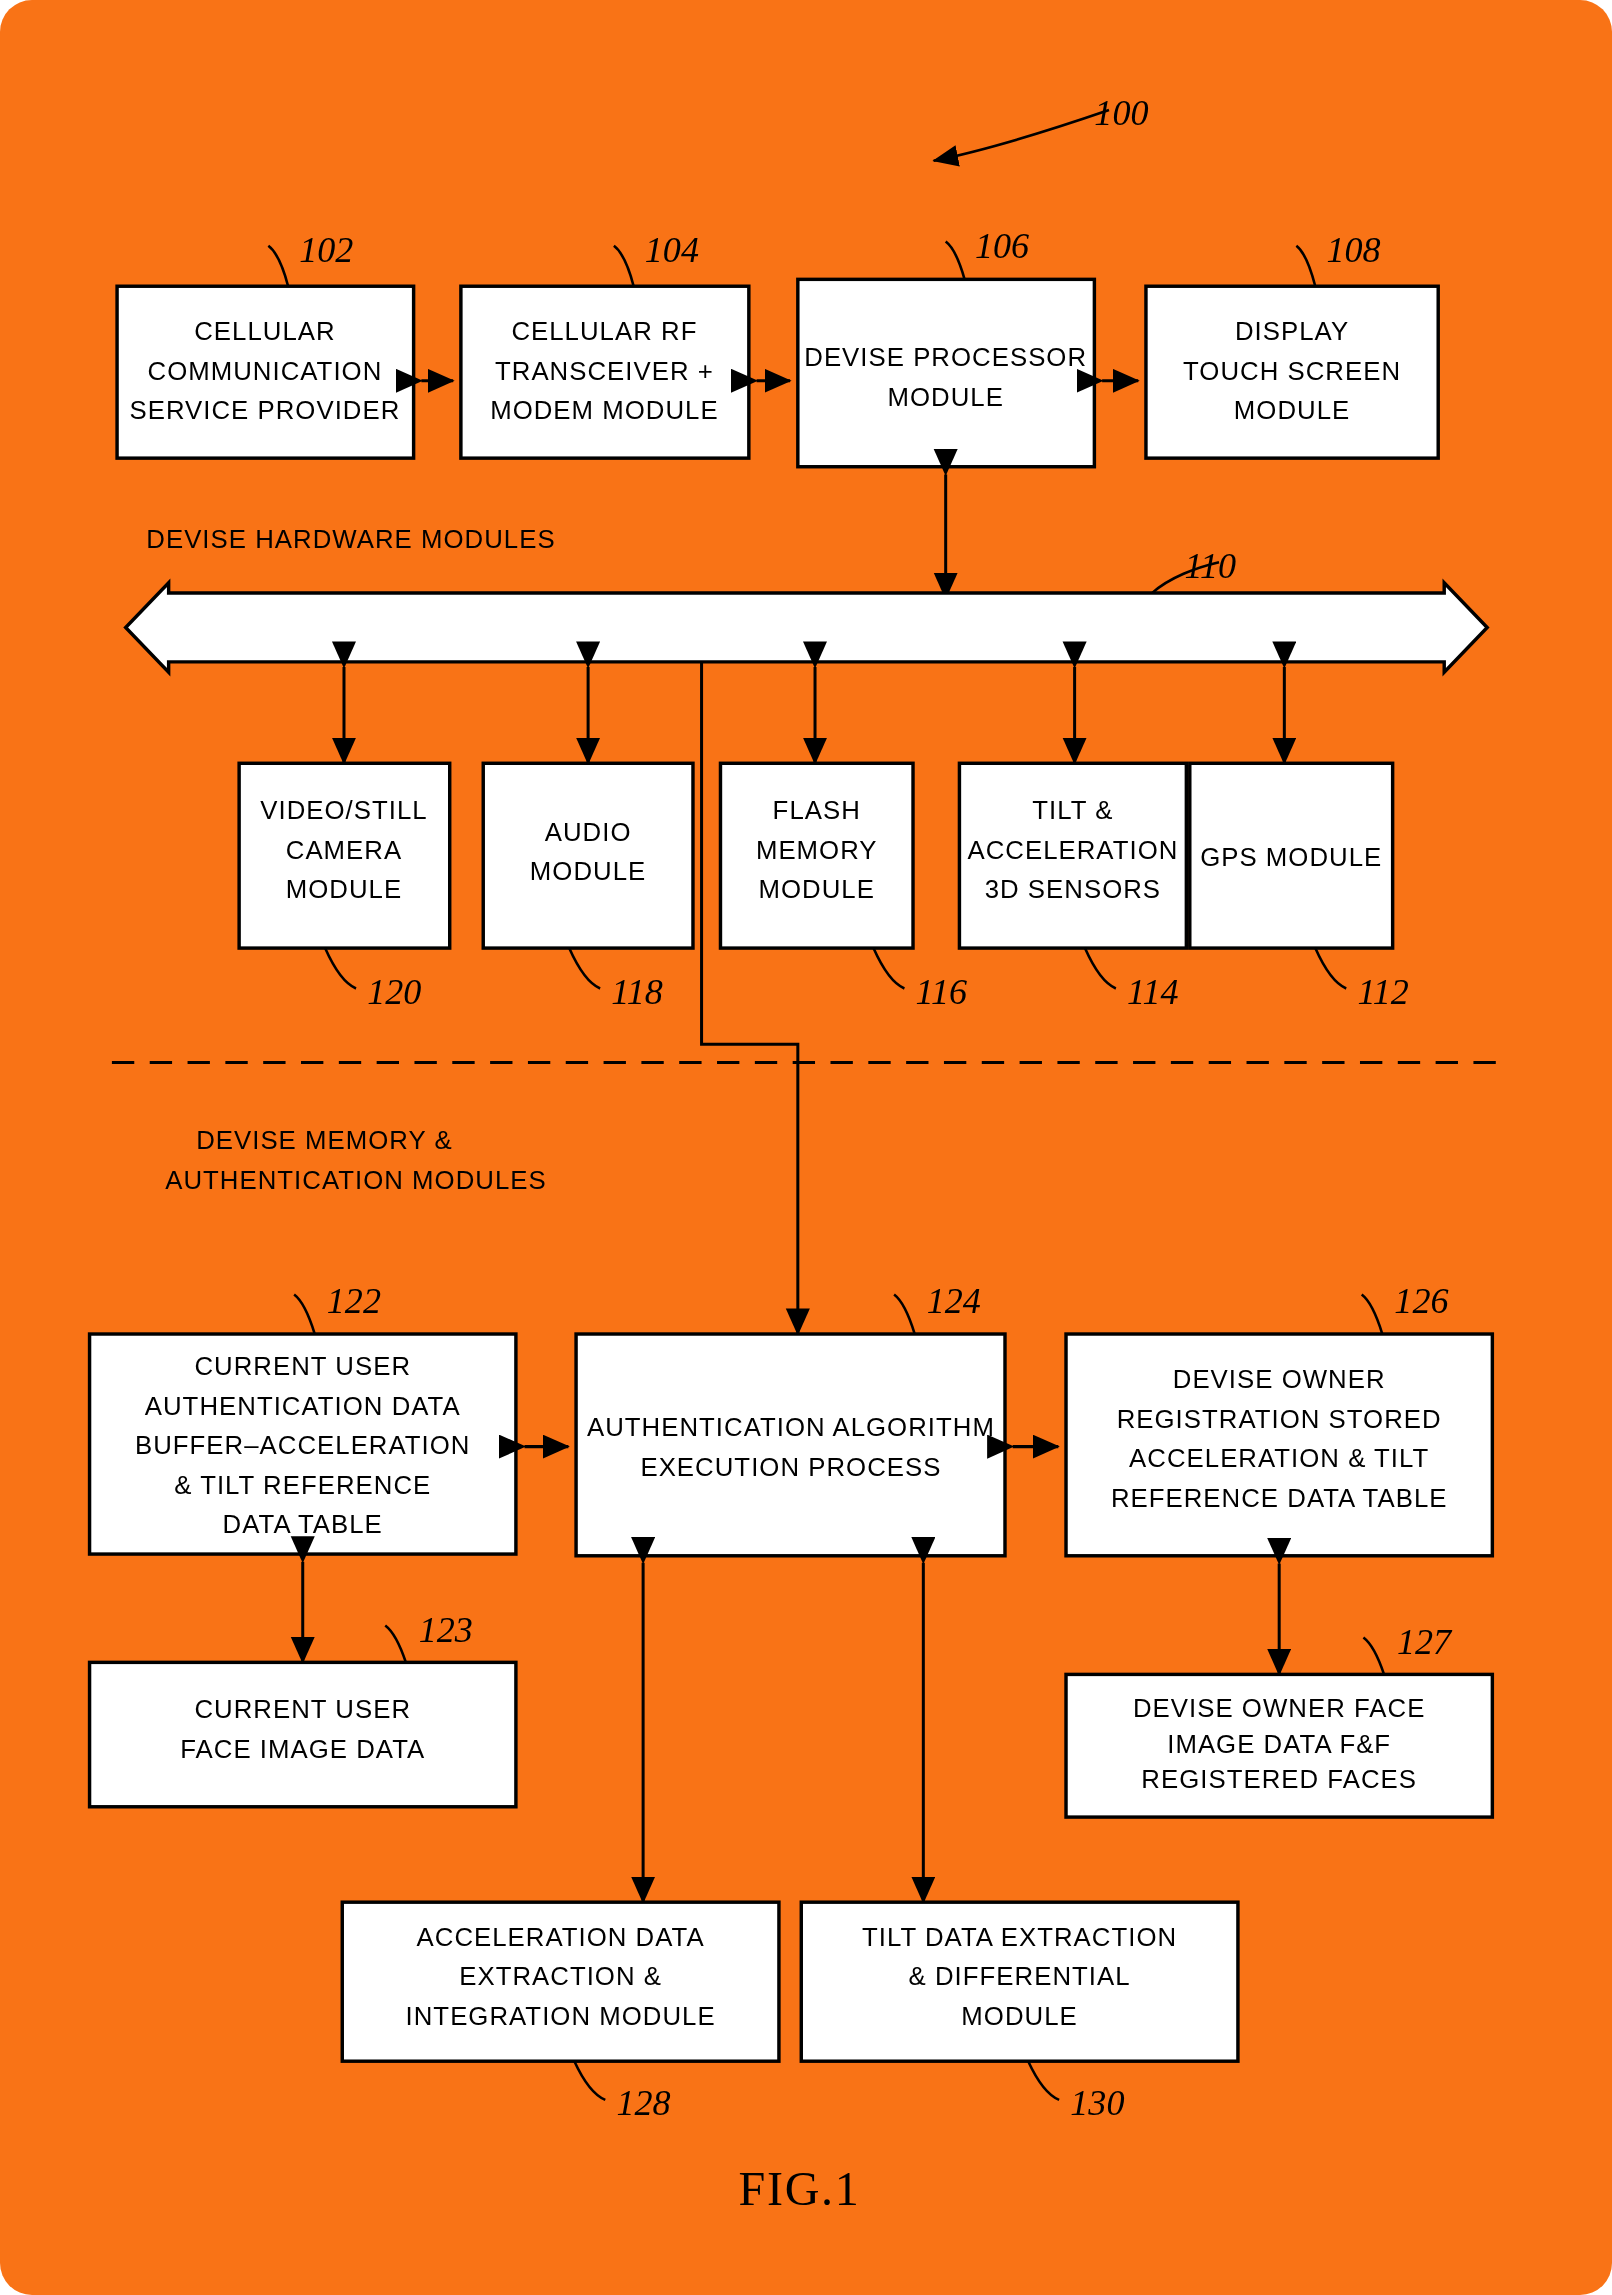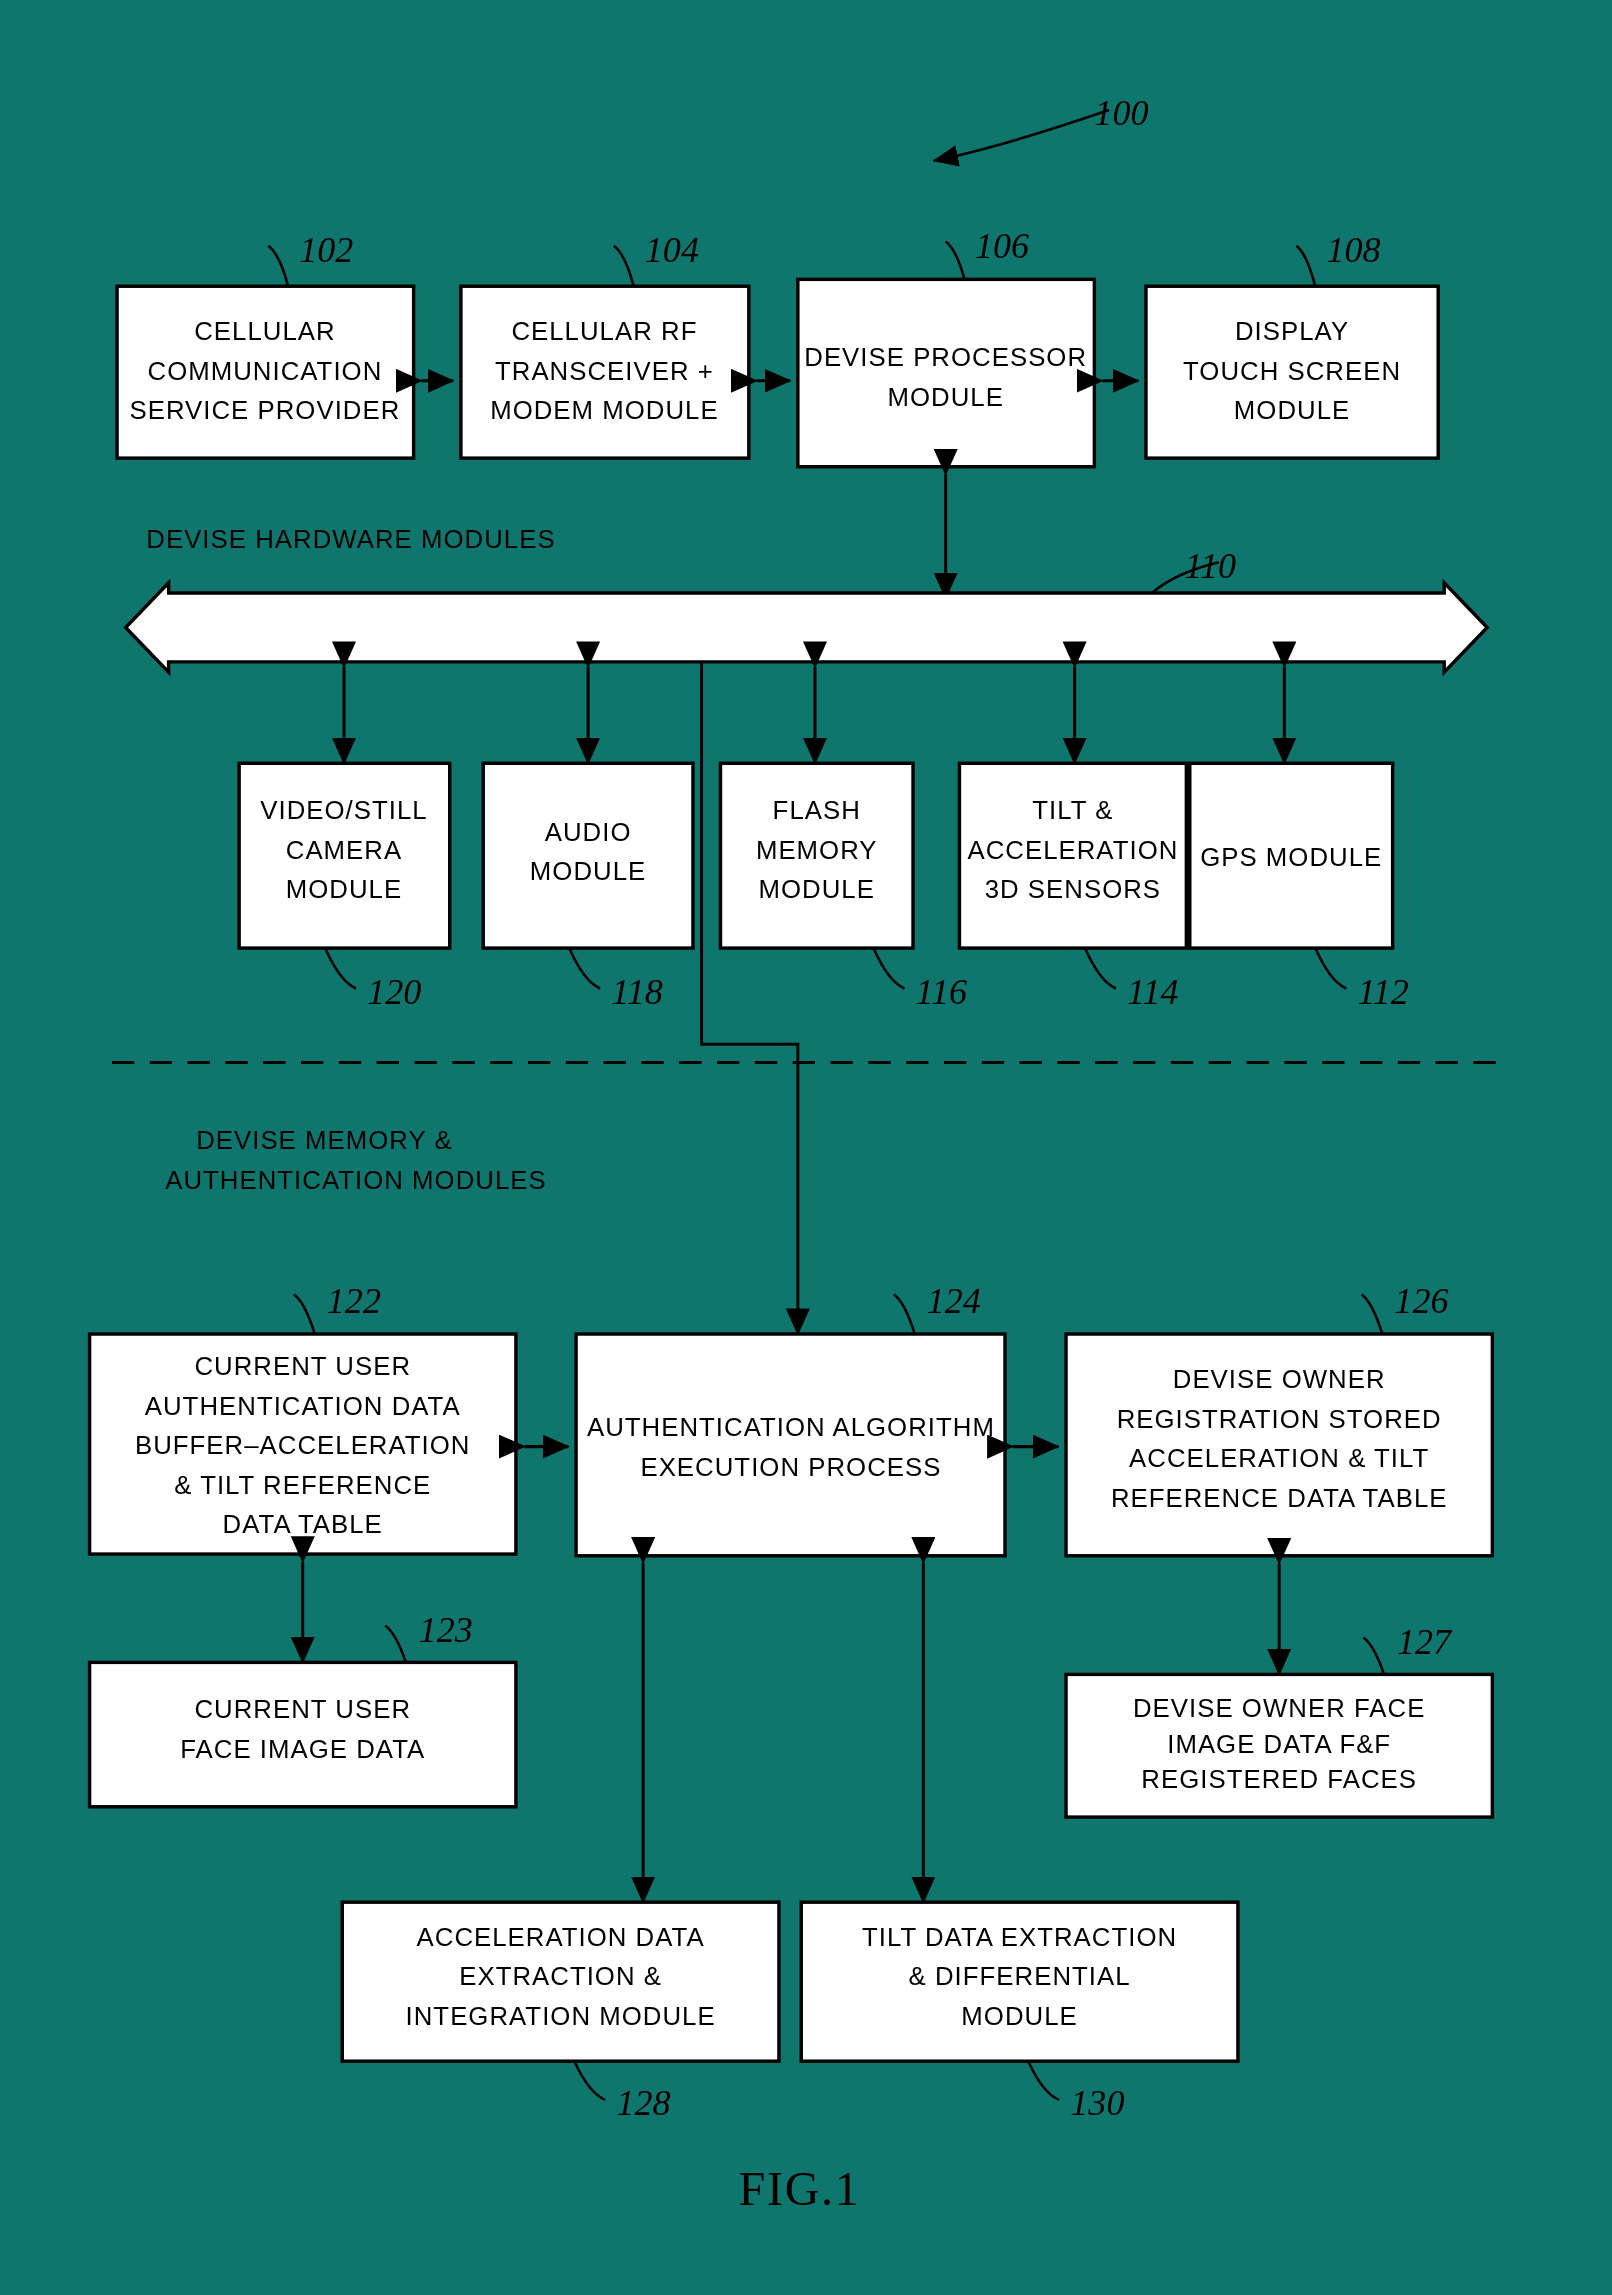--- a/index.html
+++ b/index.html
@@ -4,23 +4,24 @@
 <style>
   html, body {
     margin: 0;
     padding: 0;
     background: #ffffff;
   }
   #page {
     position: relative;
     width: 1612px;
     height: 2295px;
-    background: #0f766e;
+    background: #f97316;
     overflow: hidden;
     font-family: "Liberation Sans", sans-serif;
+    border-radius: 32px;
   }
   svg.sheet {
     position: absolute;
     left: 0;
     top: 0;
     width: 1612px;
     height: 2295px;
   }
   .box-rect {
     fill: #ffffff;

